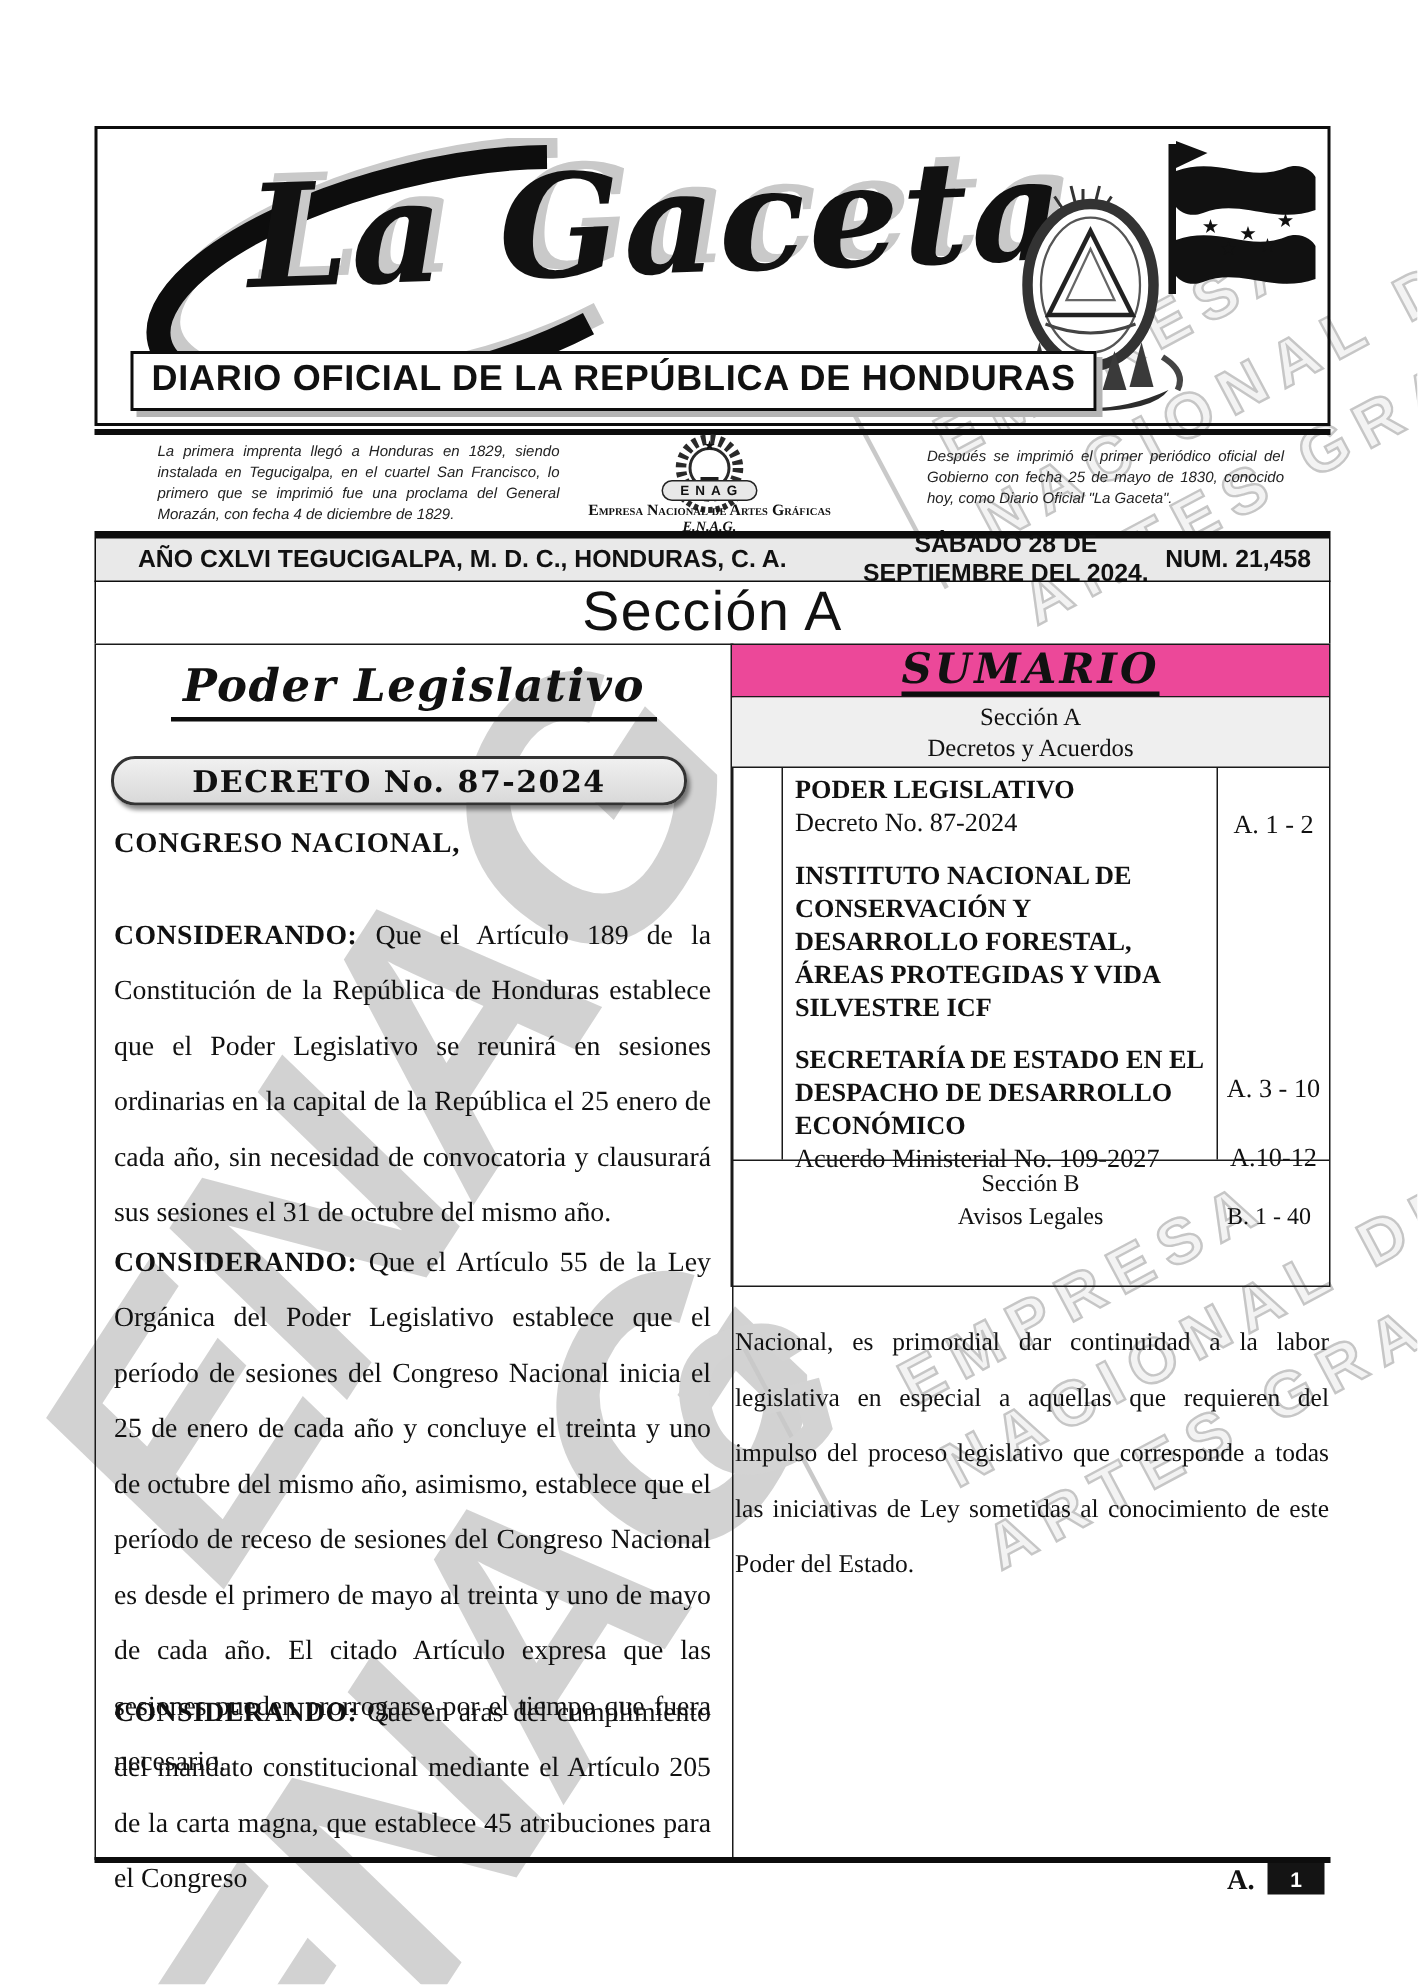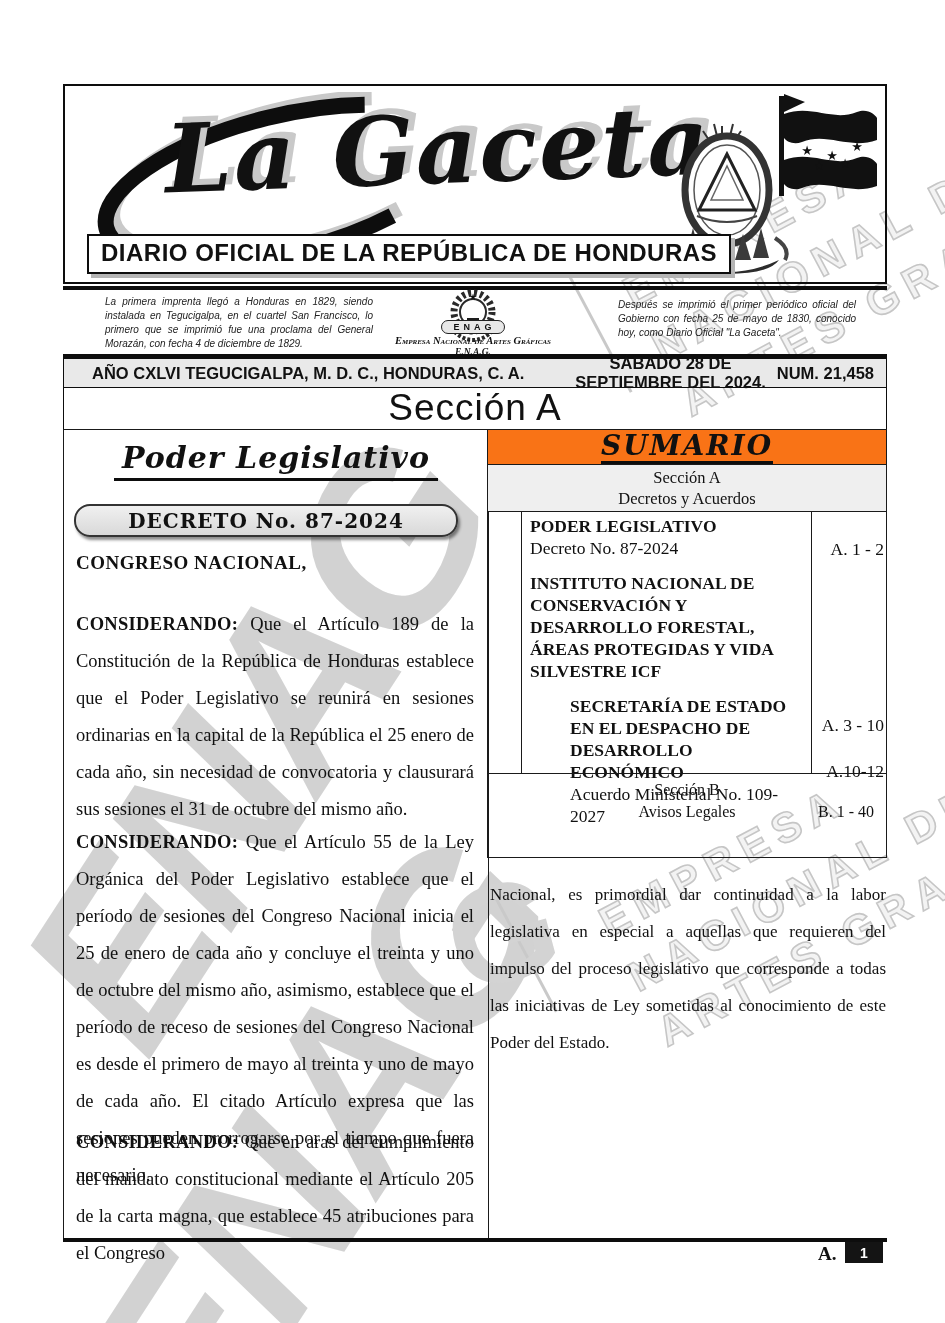--- a/index.html
+++ b/index.html
@@ -31,21 +31,21 @@
               letter-spacing:.5px;white-space:nowrap;}
 
   
   .bar{background:#0d0d0d;}
   .info-note{font-family:"Liberation Sans",sans-serif;font-size:10px;line-height:14px;
              text-align:justify;color:#222;font-style:italic;}
   .enag-logo{display:flex;flex-direction:column;align-items:center;width:190px;}
   .enag-pill{border:1.5px solid #222;border-radius:9px;background:#e8e8e8;
              font-family:"Liberation Sans",sans-serif;font-weight:700;font-size:9px;
              letter-spacing:4px;padding:1px 8px 1px 11px;margin-top:-26px;position:relative;z-index:3;}
-  .enag-name{font-family:"Liberation Serif",serif;font-weight:700;font-style:italic;
+  .enag-name{font-family:"Liberation Serif",serif;font-weight:700;
              font-variant:small-caps;font-size:10.5px;margin-top:1px;white-space:nowrap;}
   .enag-abbr{font-family:"Liberation Serif",serif;font-weight:700;font-style:italic;
              font-size:9.5px;margin-top:1px;}
   .date-strip{left:63px;top:358px;width:822px;height:28px;border:1px solid #0d0d0d;
               background:#e9e9e9;display:flex;align-items:center;
               font-family:"Liberation Sans",sans-serif;font-weight:700;font-size:16.5px;}
   .section-band{left:63px;top:387px;width:822px;height:42px;border-left:1px solid #0d0d0d;
                 border-right:1px solid #0d0d0d;display:flex;align-items:center;justify-content:center;
                 font-family:"Liberation Sans",sans-serif;font-size:37px;letter-spacing:1px;}
 
@@ -61,33 +61,33 @@
         font-family:"DejaVu Serif",serif;font-weight:700;font-size:20px;letter-spacing:1px;z-index:2;}
   .congreso{position:absolute;left:12px;top:122px;font-weight:700;font-size:19px;
             letter-spacing:.5px;z-index:2;}
   .body-p{position:absolute;width:398px;left:12px;margin:0;font-size:18.5px;line-height:37px;
           text-align:justify;z-index:2;}
   .body-p b{letter-spacing:.3px;}
 
   
   .sumario-box{left:487px;top:429px;width:398px;height:427px;border:1.5px solid #1a1a1a;
                display:flex;flex-direction:column;}
-  .sum-title{height:34px;border-bottom:1px solid #1a1a1a;background:#f97316;
+  .sum-title{height:34px;border-bottom:1px solid #1a1a1a;background:#ec4899;
              display:flex;align-items:center;justify-content:center;}
   .sum-title span{font-family:"DejaVu Serif",serif;font-weight:700;font-style:italic;
                   font-size:28px;letter-spacing:2px;border-bottom:3px solid #0d0d0d;line-height:30px;}
   .sum-sub{height:44px;border-bottom:1px solid #1a1a1a;background:#efefef;text-align:center;
            font-size:16.5px;line-height:21px;padding-top:2px;}
   .sum-table{flex:1;position:relative;background:transparent;}
   .vline{position:absolute;top:0;bottom:0;width:1px;background:#1a1a1a;}
   .sum-entries{position:absolute;left:42px;right:78px;top:3px;}
   .sum-entry{margin-bottom:13px;display:block;}
   .sum-org{font-weight:700;font-size:17.5px;line-height:22px;}
   .sum-detail{font-size:17.5px;line-height:22px;}
-  .sum-pages{position:absolute;width:70px;right:2px;font-size:17.5px;text-align:right;padding-left:6px;}
+  .sum-pages{position:absolute;width:70px;right:2px;font-size:17.5px;text-align:center;padding-left:6px;}
   .sum-b{height:78px;border-top:1.5px solid #1a1a1a;position:relative;text-align:center;
          font-size:16px;line-height:22px;padding-top:5px;}
   .sum-b .bpages{position:absolute;right:12px;top:27px;}
 
   .right-p{position:absolute;width:396px;left:490px;margin:0;font-size:17px;line-height:37px;
            text-align:justify;z-index:2;}
 
   
   .foot-a{font-weight:700;font-size:19px;}
   .pagebox{background:#141414;color:#fff;font-family:"Liberation Sans",sans-serif;
@@ -208,21 +208,21 @@
       <div class="vline" style="left:33px;"></div>
       <div class="vline" style="right:74px;"></div>
       <div class="sum-entries">
         <div class="sum-entry">
           <div class="sum-org">PODER LEGISLATIVO</div>
           <div class="sum-detail">Decreto No. 87-2024</div>
         </div>
         <div class="sum-entry">
           <div class="sum-org">INSTITUTO NACIONAL DE CONSERVACIÓN Y DESARROLLO FORESTAL, ÁREAS PROTEGIDAS Y VIDA SILVESTRE ICF</div>
         </div>
-        <div class="sum-entry" style="margin-bottom:0;margin-left:40px;">
+        <div class="sum-entry" style="margin-bottom:0;">
           <div class="sum-org">SECRETARÍA DE ESTADO EN EL DESPACHO DE DESARROLLO ECONÓMICO</div>
           <div class="sum-detail">Acuerdo Ministerial No. 109-2027</div>
         </div>
       </div>
       <div class="sum-pages" style="top:27px;">A. 1 - 2</div>
       <div class="sum-pages" style="top:203px;">A. 3 - 10</div>
       <div class="sum-pages" style="top:249px;">A.10-12</div>
     </div>
     <div class="sum-b">
       <div>Sección B</div>

